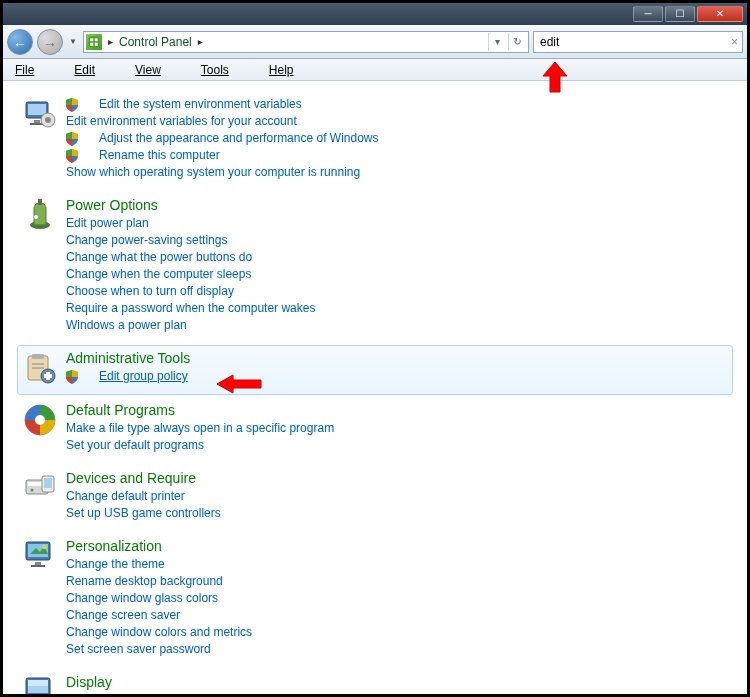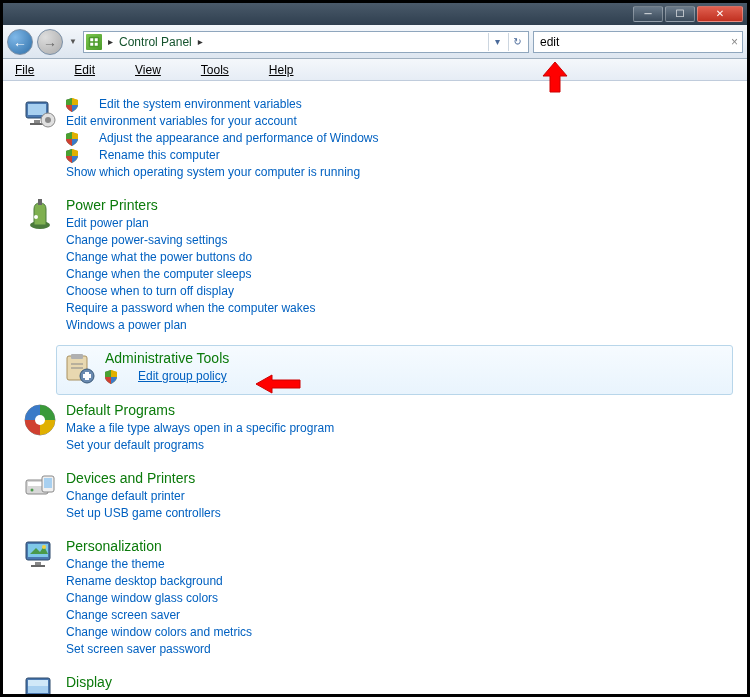--- a/index.html
+++ b/index.html
@@ -137,21 +137,20 @@
   .category {
     display: flex;
     padding: 4px 4px 8px 4px;
     border: 1px solid transparent;
     border-radius: 3px;
     margin-bottom: 2px;
   }
   .category.highlighted {
     background: linear-gradient(to bottom, #f6fbff, #e9f4fd);
     border: 1px solid #b8d6ea;
-    margin-left: 39px;
   }
   .cat-icon {
     width: 36px;
     height: 36px;
     margin-right: 8px;
     flex-shrink: 0;
     display: flex;
     align-items: center;
     justify-content: center;
   }
@@ -294,21 +293,21 @@
       <div class="category">
         <div class="cat-icon">
           <svg width="36" height="36" viewBox="0 0 36 36">
             <ellipse cx="18" cy="28" rx="10" ry="4" fill="#4a7a3a"></ellipse>
             <path d="M12 28 L12 12 Q12 6 18 6 Q24 6 24 12 L24 28 Z" fill="#7fb050" stroke="#4a7a3a"></path>
             <rect x="16" y="2" width="4" height="6" fill="#666"></rect>
             <circle cx="14" cy="20" r="2" fill="#fff"></circle>
           </svg>
         </div>
         <div class="cat-body">
-          <div class="cat-title">Power Printers</div>
+          <div class="cat-title">Power Options</div>
           <div class="link-row">
             <span class="link">Edit power plan</span>
           </div>
           <div class="link-row">
             <span class="link">Change power-saving settings</span>
           </div>
           <div class="link-row">
             <span class="link">Change what the power buttons do</span>
           </div>
           <div class="link-row">
@@ -382,21 +381,21 @@
         <div class="cat-icon">
           <svg width="36" height="36" viewBox="0 0 36 36">
             <rect x="4" y="10" width="22" height="14" rx="2" fill="#d8d8d8" stroke="#888"></rect>
             <rect x="6" y="12" width="18" height="4" fill="#fff"></rect>
             <circle cx="10" cy="20" r="1.5" fill="#4a9a4a"></circle>
             <rect x="20" y="6" width="12" height="16" rx="2" fill="#f0f0f0" stroke="#888"></rect>
             <rect x="22" y="8" width="8" height="10" fill="#a8d0f0"></rect>
           </svg>
         </div>
         <div class="cat-body">
-          <div class="cat-title">Devices and Printers</div>
+          <div class="cat-title">Devices and Require</div>
           <div class="link-row">
             <span class="link">Change default printer</span>
           </div>
           <div class="link-row">
             <span class="link">Set up USB game controllers</span>
           </div>
         </div>
       </div>
       <div class="category">
         <div class="cat-icon">

